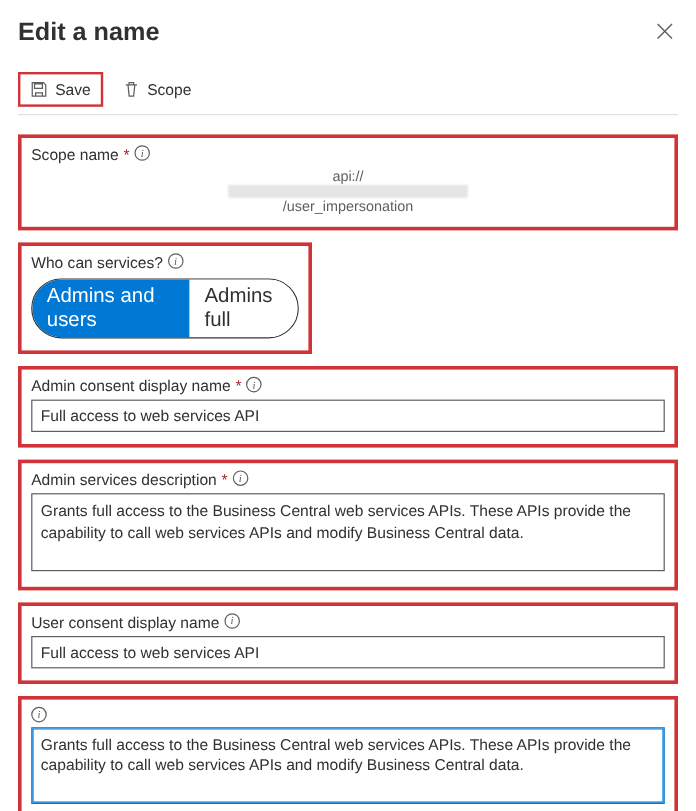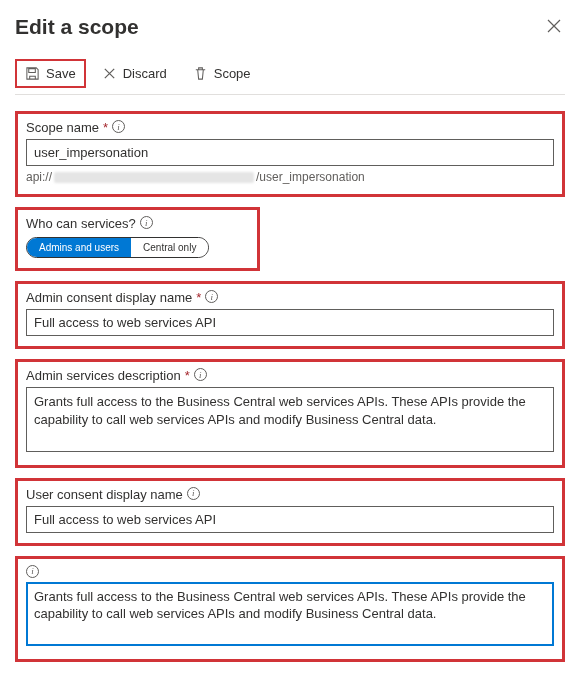--- a/index.html
+++ b/index.html
@@ -92,103 +92,97 @@
     line-height: 1.35;
     background:#fff;
   }
   .focused { border-color: #0078d4; box-shadow: 0 0 0 1px #0078d4 inset; }
   .uri {
     color: #605e5c;
     font-size: 12px;
     margin-top: 4px;
     display:flex;
     align-items:center;
+    flex-direction:column;
   }
   .uri .blur {
     display:inline-block;
     width: 200px; height: 11px;
     background: #e5e5e5;
     filter: blur(1px);
     margin: 0 2px;
     border-radius: 2px;
   }
   .pill-group {
     display: inline-flex;
     border: 1px solid #323130;
     border-radius: 999px;
     overflow: hidden;
     margin-top: 2px;
   }
   .pill {
     padding: 4px 12px;
-    font-size: 10px;
+    font-size: 17px;
     cursor: pointer;
     background: #fff;
     color: #323130;
   }
   .pill.active {
     background: #0078d4;
     color: #fff;
   }
 </style>
 </head>
 <body>
 
 <div class="header">
-  <div class="title">Edit a scope</div>
+  <div class="title">Edit a name</div>
   <div class="close">
     <svg width="14" height="14" viewBox="0 0 14 14">
         <path d="M1 1 L13 13 M13 1 L1 13" stroke="#605e5c" stroke-width="1.2" fill="none"></path>
       </svg>
   </div>
 </div>
 
 <div class="toolbar">
   <button class="tb-btn save-hl">
     <svg class="tb-icon" viewBox="0 0 16 16">
         <path d="M2 2h10l2 2v10H2V2zm2 1v4h7V3H4zm1 8h6v3H5v-3z" fill="none" stroke="#605e5c" stroke-width="1.1"></path>
       </svg>
     <span>Save</span>
   </button>
   <button class="tb-btn">
     <svg class="tb-icon" viewBox="0 0 16 16">
-        <path d="M3 3 L13 13 M13 3 L3 13" stroke="#605e5c" stroke-width="1.3" fill="none"></path>
-      </svg>
-    <span>Discard</span>
-  </button>
-  <button class="tb-btn">
-    <svg class="tb-icon" viewBox="0 0 16 16">
         <path d="M3 4h10M6 4V2h4v2M5 4l1 10h4l1-10" fill="none" stroke="#605e5c" stroke-width="1.1"></path>
       </svg>
     <span>Scope</span>
   </button>
 </div>
 
 <div class="hl">
   <div class="lbl">
     <span>Scope name</span>
     <span class="req">*</span>
     <span class="info">i</span>
   </div>
-  <input class="txt-input" value="user_impersonation" style="">
   <div class="uri">
     <span>api://</span>
     <span class="blur"></span>
     <span>/user_impersonation</span>
   </div>
 </div>
 
 <div class="hl" style="width:245px;">
   <div class="lbl">
     <span>Who can services?</span>
     <span class="info">i</span>
   </div>
   <div class="pill-group">
     <div class="pill active">Admins and users</div>
-    <div class="pill">Central only</div>
+    <div class="pill">Admins full</div>
   </div>
 </div>
 
 <div class="hl">
   <div class="lbl">
     <span>Admin consent display name</span>
     <span class="req">*</span>
     <span class="info">i</span>
   </div>
   <input class="txt-input" value="Full access to web services API" style="">

